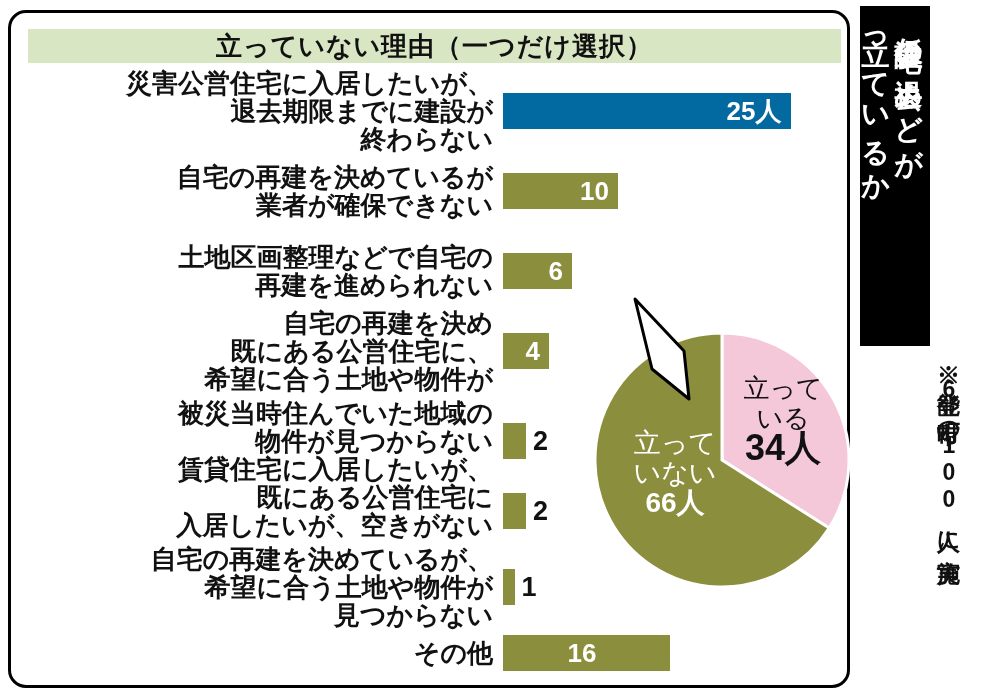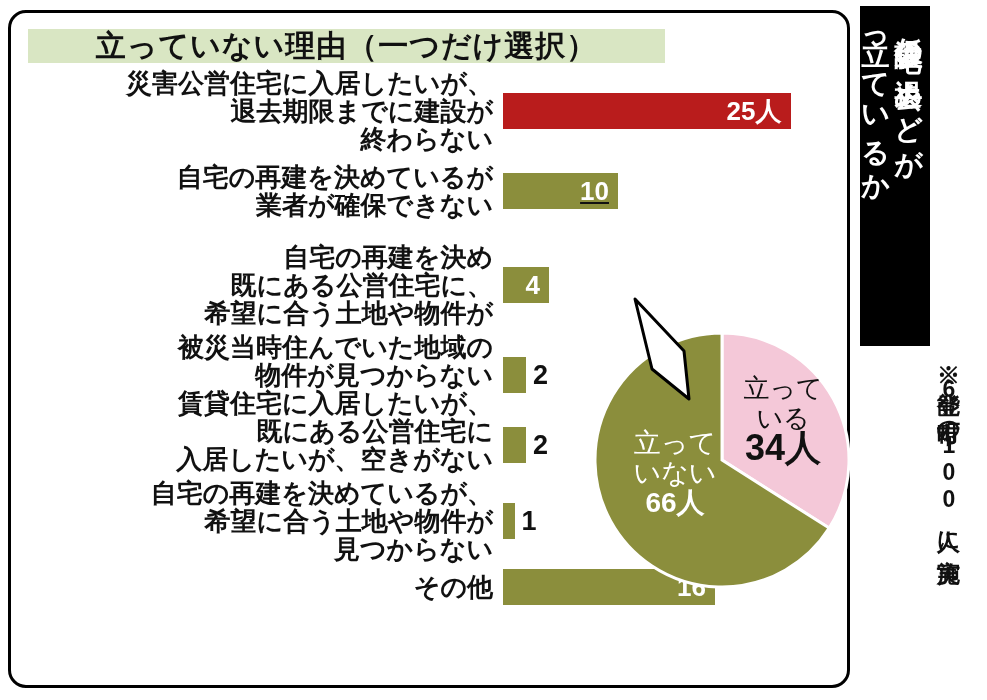--- a/index.html
+++ b/index.html
@@ -8,24 +8,24 @@
     background:var(--page_bg,#fff);
     font-family:"Liberation Sans", sans-serif;
     color:#111;
   }
   .panel{
     position:absolute;left:8px;top:10px;width:842px;height:678px;
     border:3px solid var(--border,#000);border-radius:18px;
     background:#fff;box-sizing:border-box;
   }
   .chart-title{
-    position:absolute;left:17px;top:16px;width:637px;height:34px;
+    position:absolute;left:17px;top:16px;width:813px;height:34px;
     background:var(--header_bg,#d9e6c3);
     display:flex;align-items:center;justify-content:center;
-    font-size:30px;font-weight:bold;letter-spacing:1px;
+    font-size:26px;font-weight:bold;letter-spacing:1px;
   }
   .bar-rows{position:absolute;left:20px;top:56px;width:700px;}
   .bar-row{display:flex;align-items:center;}
   .bar-label{
     width:462px;text-align:right;font-size:26px;font-weight:600;
     line-height:28px;flex:none;
   }
   .bar-label span{display:block;}
   .bar-wrap{display:flex;align-items:center;margin-left:10px;flex:none;}
   .bar{
@@ -63,33 +63,44 @@
 <div class="panel">
   <div class="chart-title">立っていない理由（一つだけ選択）</div>
   <div class="bar-rows">
       <div class="bar-row" style="margin-bottom: 10px;">
         <div class="bar-label">
           <span>災害公営住宅に入居したいが、</span>
           <span>退去期限までに建設が</span>
           <span>終わらない</span>
         </div>
         <div class="bar-wrap">
-          <div class="bar" style="width: 287.5px; background: #b91c1c;">
+          <div class="bar" style="width: 287.5px; background: #0369a1;">
             <span class="val-inside">25人</span>
           </div>
         </div>
       </div>
       <div class="bar-row" style="margin-bottom: 24px;">
         <div class="bar-label">
           <span>自宅の再建を決めているが</span>
           <span>業者が確保できない</span>
         </div>
         <div class="bar-wrap">
-          <div class="bar" style="width: 115px; background: rgb(139, 142, 60); text-decoration: underline;">
+          <div class="bar" style="width: 115px; background: rgb(139, 142, 60);">
             <span class="val-inside">10</span>
+          </div>
+        </div>
+      </div>
+      <div class="bar-row" style="margin-bottom: 10px;">
+        <div class="bar-label">
+          <span>土地区画整理などで自宅の</span>
+          <span>再建を進められない</span>
+        </div>
+        <div class="bar-wrap">
+          <div class="bar" style="width: 69px; background: rgb(139, 142, 60);">
+            <span class="val-inside">6</span>
           </div>
         </div>
       </div>
       <div class="bar-row" style="margin-bottom: 6px;">
         <div class="bar-label">
           <span>自宅の再建を決め</span>
           <span>既にある公営住宅に、</span>
           <span>希望に合う土地や物件が</span>
         </div>
         <div class="bar-wrap">
@@ -128,21 +139,21 @@
         <div class="bar-wrap">
           <div class="bar" style="width: 11.5px; background: rgb(139, 142, 60);"></div>
           <span class="val-outside">1</span>
         </div>
       </div>
       <div class="bar-row" style="margin-bottom: 0px;">
         <div class="bar-label">
           <span>その他</span>
         </div>
         <div class="bar-wrap">
-          <div class="bar" style="width: 212px; background: rgb(139, 142, 60);">
+          <div class="bar" style="width: 167px; background: rgb(139, 142, 60); justify-content: center;">
             <span class="val-inside">16</span>
           </div>
         </div>
       </div>
     </div>
   <div class="pie-wrap">
     <svg width="270" height="316" viewBox="0 0 270 316">
       <path d="M135,181 L135.0,54.0 A127,127 0 0 1 242.2,249.1 Z" fill="#f4c8d8" stroke="#ffffff" stroke-width="3"></path>
         <path d="M135,181 L242.2,249.1 A127,127 0 1 1 135.0,54.0 Z" fill="#8b8e3c" stroke="#ffffff" stroke-width="3"></path>
         <path d="M48,20 L97,72 L102,120 L65,90 Z" fill="#ffffff" stroke="#000000" stroke-width="3" stroke-linejoin="round"></path>

